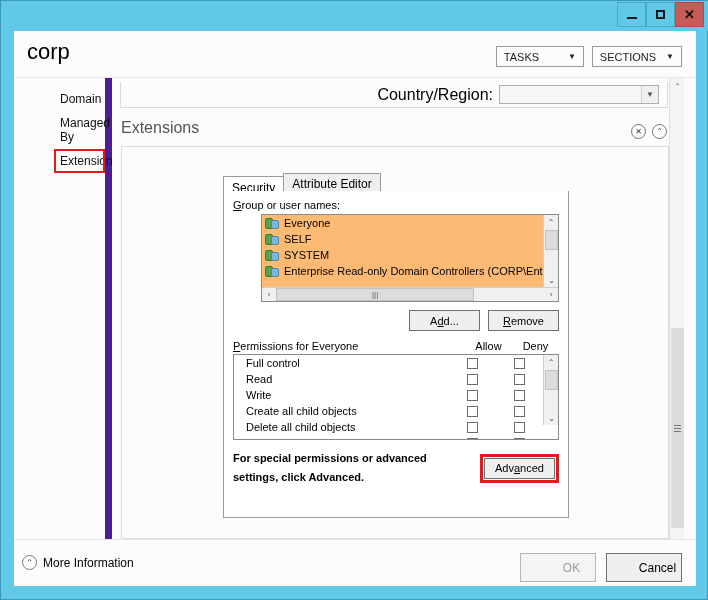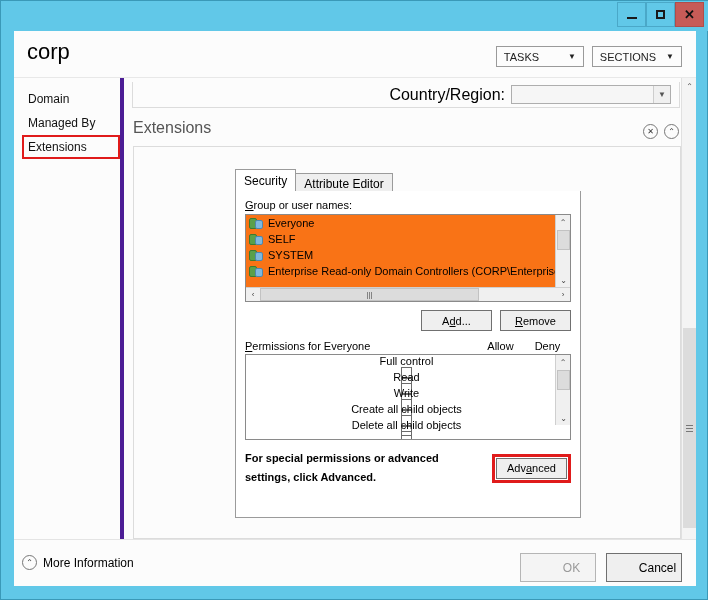--- a/index.html
+++ b/index.html
@@ -68,24 +68,25 @@
     justify-content: space-between;
   }
   .hdr-btn .caret { font-size: 8px; margin-left: 10px; }
   
   .main {
     position: absolute; top: 47px; left: 0;
     width: 682px; height: 479px;
     display: flex;
   }
   .sidebar {
-    width: 110px;
+    width: 98px;
     padding-top: 9px;
     background: #fcfcfc;
-    border-right: 4px solid #4c1d95;
+    border-right: 7px solid #4c1d95;
+    padding-left: 32px;
   }
   .side-item {
     padding: 5px 0 5px 14px;
     font-size: 12px; color: #111;
     position: relative;
   }
   .side-item.marked { margin-left: 8px; padding-left: 6px; }
   .redbox {
     position: absolute; left: 0; top: 0;
     width: 100%; height: 100%;
@@ -150,39 +151,40 @@
   .tab {
     padding: 3px 8px 3px 8px;
     font-size: 12px;
     border: 1px solid #9b9b9b;
     background: #efefef;
     margin-right: -1px;
   }
   .tab.active {
     background: #fff;
     border-bottom: 4px solid #d946ef;
-    position: relative; top: 1px;
+    position: relative; top: 8px;
     padding-top: 4px; padding-bottom: 4px;
   }
   .tabpage {
     position: absolute; top: 44px; left: 101px;
     width: 346px; height: 327px;
     border: 1px solid #9b9b9b; border-top: none;
     background: #fff;
     padding: 8px 9px;
   }
   .field-label { font-size: 11px; margin-bottom: 3px; }
   .field-label u { text-decoration: underline; }
   
   .listbox {
     border: 1px solid #8a8a8a;
-    background: #f97316;
+    background: #fdba74;
     height: 88px;
     position: relative;
     overflow: hidden;
+    margin-left: 28px;
   }
   .list-scrollarea {
     position: absolute; top: 0; left: 0; right: 15px; bottom: 14px;
     overflow: hidden;
   }
   .list-row {
     display: flex; align-items: center;
     height: 16px;
     padding-left: 3px;
     font-size: 11px;
@@ -246,21 +248,20 @@
     background: #fff;
     height: 86px;
     position: relative;
     overflow: hidden;
     margin-top: 2px;
   }
   .perm-row {
     display: flex; align-items: center;
     height: 16px; font-size: 11px;
     padding-left: 12px;
-    flex-direction: column;
   }
   .perm-row .pname { flex: 1; }
   .perm-row .pcb { width: 47px; display: flex; justify-content: center; }
   .cb {
     width: 11px; height: 11px;
     border: 1px solid #6b6b6b; background: #fff;
   }
   .permlist { position: absolute; left:0; top:0; right:15px; top:0; }
   .advanced-row {
     display: flex; align-items: center; justify-content: space-between;

